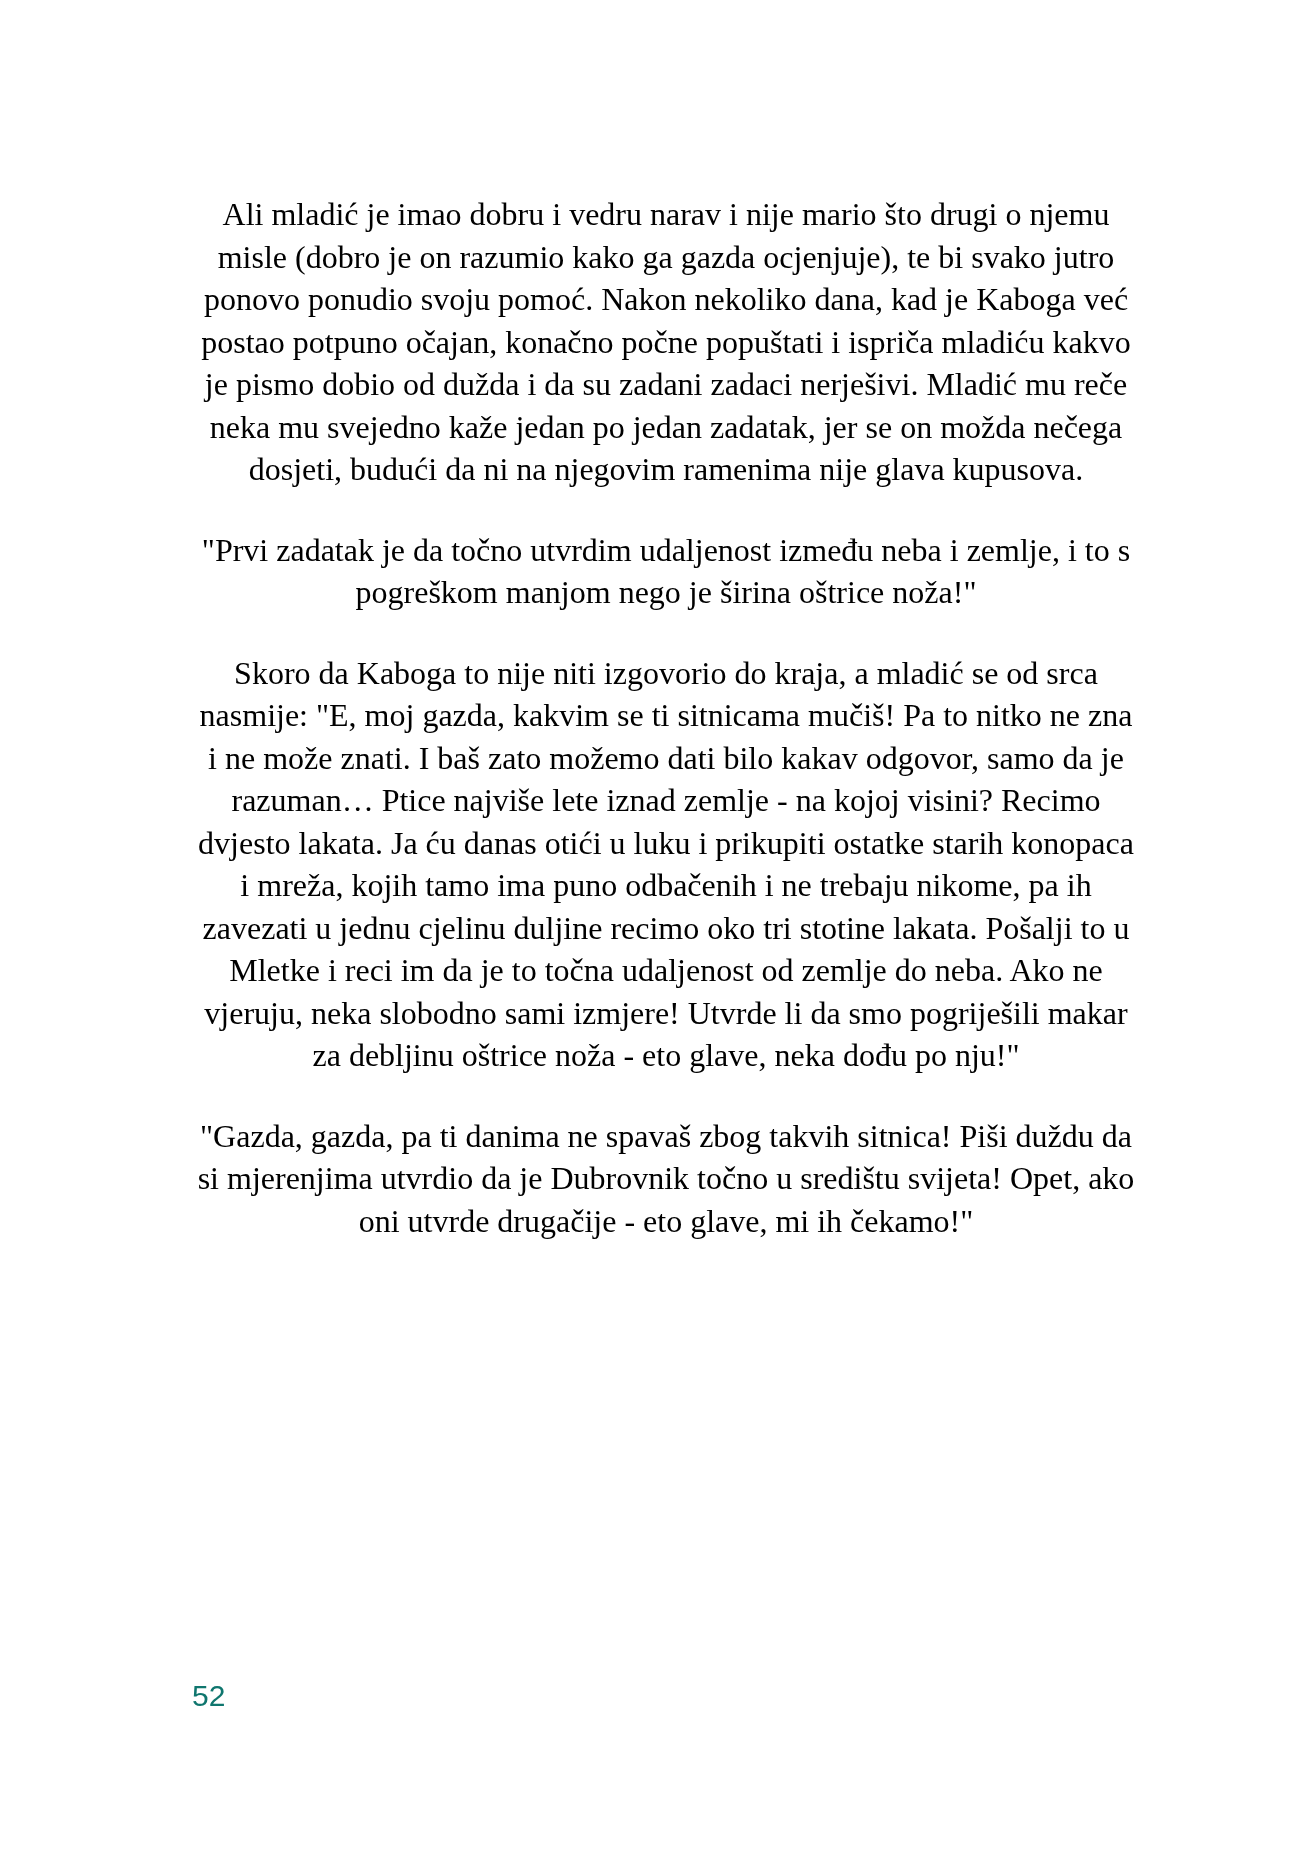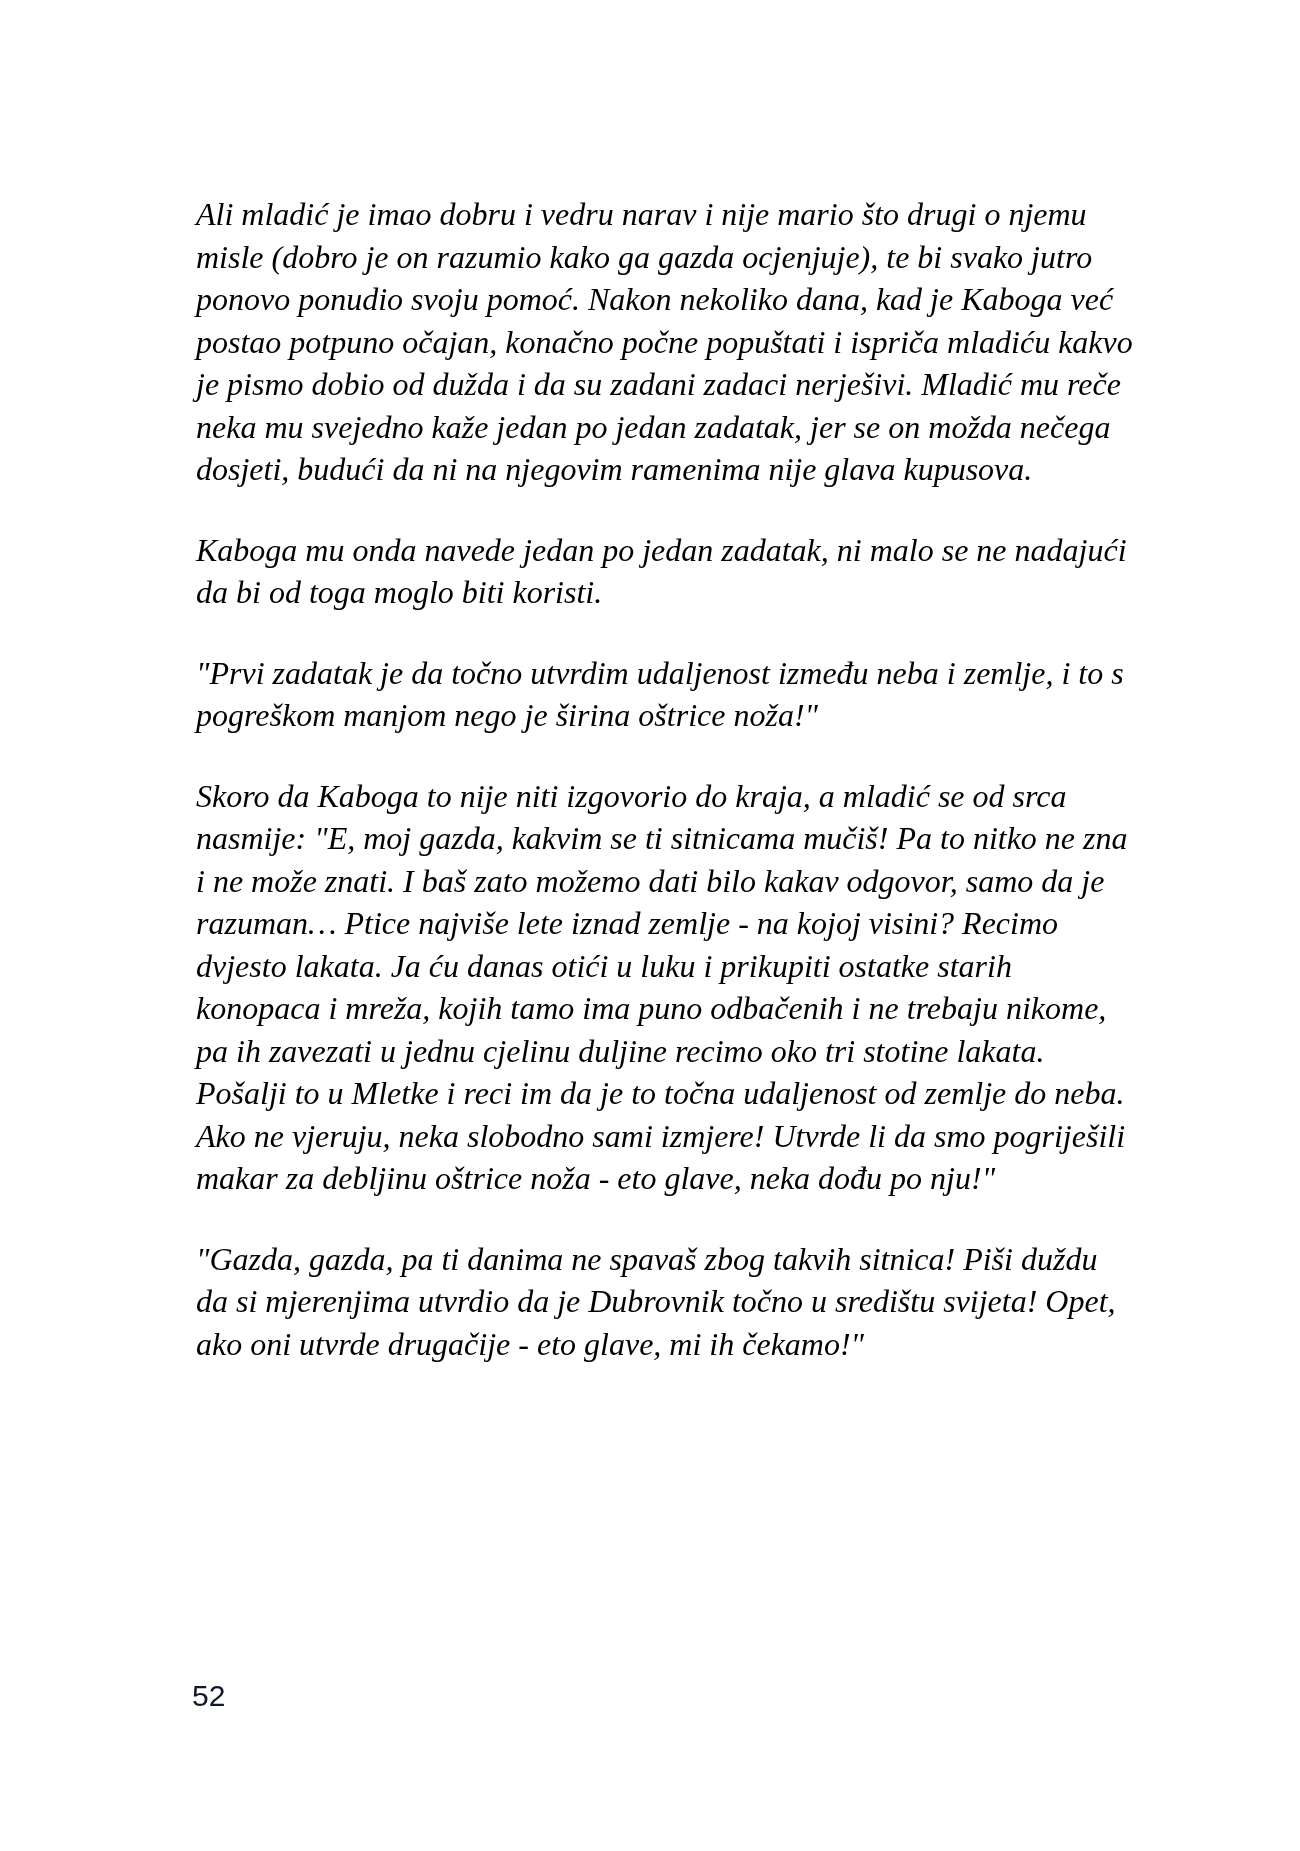--- a/index.html
+++ b/index.html
@@ -17,42 +17,40 @@
   }
   .text-block {
     position: absolute;
     left: 196px;
     top: 193px;
     width: 940px;
     font-family: "Liberation Serif", serif;
     font-size: 32px;
     line-height: 42.5px;
     color: #000000;
-    text-align: left;
-    font-style: italic;
+    text-align: center;
   }
   .text-block p {
     margin: 0 0 38px 0;
     padding: 0;
   }
   .page-number {
     position: absolute;
     left: 192px;
     top: 1680px;
     font-family: "Liberation Sans", sans-serif;
     font-size: 30px;
     line-height: 32px;
-    color: #0f172a;
+    color: #0f766e;
   }
 </style>
 </head>
 <body>
 
 <div class="page">
   <div class="text-block">
     <p>Ali mladić je imao dobru i vedru narav i nije mario što drugi o njemu misle (dobro je on razumio kako ga gazda ocjenjuje), te bi svako jutro ponovo ponudio svoju pomoć. Nakon nekoliko dana, kad je Kaboga već postao potpuno očajan, konačno počne popuštati i ispriča mladiću kakvo je pismo dobio od dužda i da su zadani zadaci nerješivi. Mladić mu reče neka mu svejedno kaže jedan po jedan zadatak, jer se on možda nečega dosjeti, budući da ni na njegovim ramenima nije glava kupusova.</p>
-    <p>Kaboga mu onda navede jedan po jedan zadatak, ni malo se ne nadajući da bi od toga moglo biti koristi.</p>
     <p>"Prvi zadatak je da točno utvrdim udaljenost između neba i zemlje, i to s pogreškom manjom nego je širina oštrice noža!"</p>
     <p>Skoro da Kaboga to nije niti izgovorio do kraja, a mladić se od srca nasmije: "E, moj gazda, kakvim se ti sitnicama mučiš! Pa to nitko ne zna i ne može znati. I baš zato možemo dati bilo kakav odgovor, samo da je razuman… Ptice najviše lete iznad zemlje - na kojoj visini? Recimo dvjesto lakata. Ja ću danas otići u luku i prikupiti ostatke starih konopaca i mreža, kojih tamo ima puno odbačenih i ne trebaju nikome, pa ih zavezati u jednu cjelinu duljine recimo oko tri stotine lakata. Pošalji to u Mletke i reci im da je to točna udaljenost od zemlje do neba. Ako ne vjeruju, neka slobodno sami izmjere! Utvrde li da smo pogriješili makar za debljinu oštrice noža - eto glave, neka dođu po nju!"</p>
     <p>"Gazda, gazda, pa ti danima ne spavaš zbog takvih sitnica! Piši duždu da si mjerenjima utvrdio da je Dubrovnik točno u središtu svijeta! Opet, ako oni utvrde drugačije - eto glave, mi ih čekamo!"</p>
   </div>
   <div class="page-number">52</div>
 </div>
 
 </body></html>

